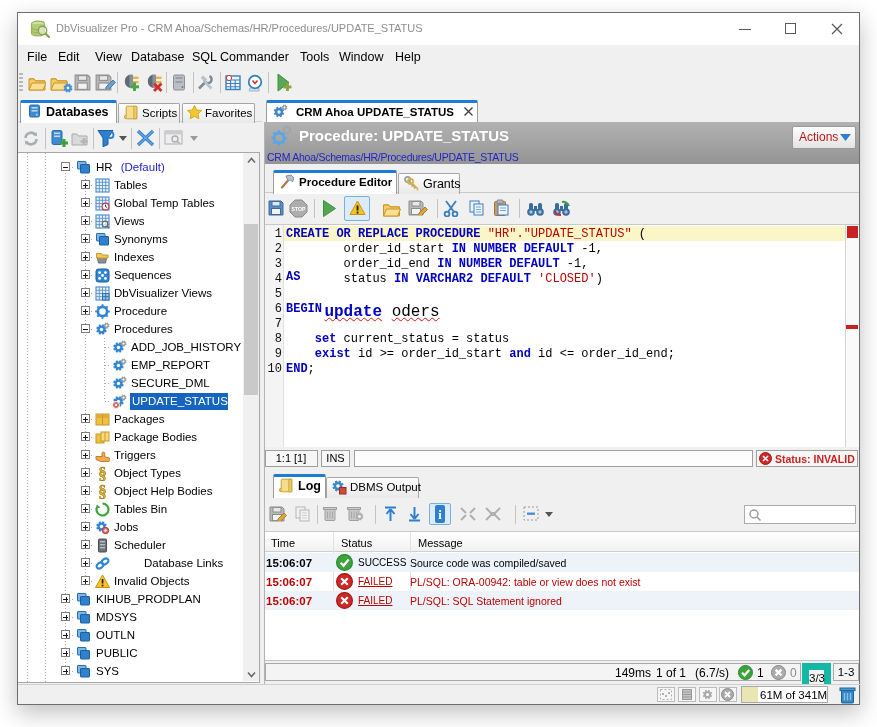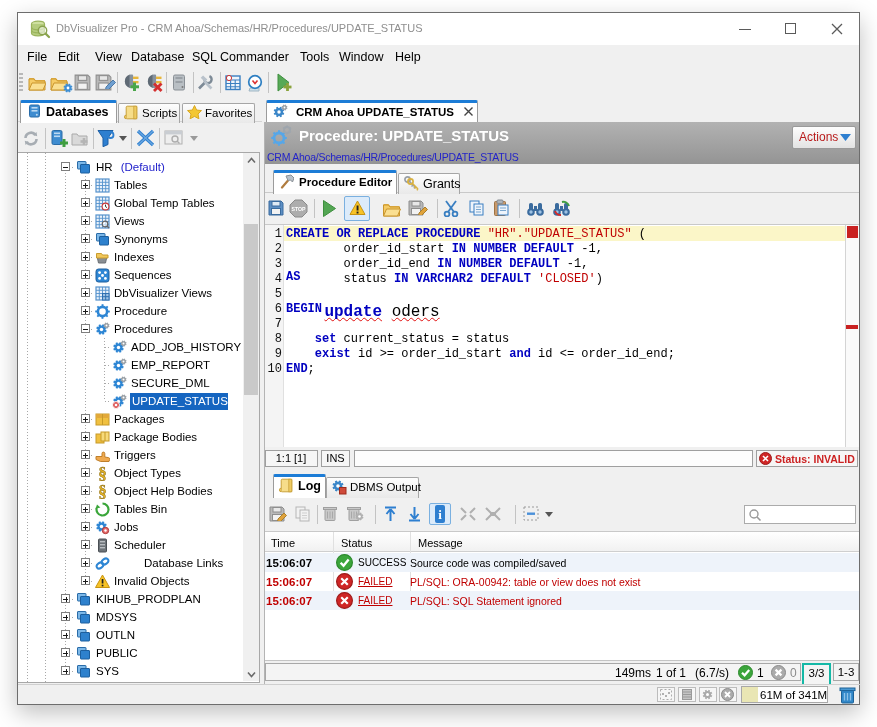--- a/index.html
+++ b/index.html
@@ -949,21 +949,21 @@
 <svg class="a" style="left:738px;top:665px" width="15" height="15" viewBox="0 0 15 15">
     <circle cx="7.5" cy="7.5" r="7" fill="#3ba53b" stroke="#2d8a2d"></circle>
     <path d="M4 7.7 L6.6 10.3 L11.2 5" fill="none" stroke="#fff" stroke-width="2.2"></path>
   </svg>
 <div class="a" style="left:757px;top:666px;font-size:12px;">1</div>
 <svg class="a" style="left:771px;top:665px" width="15" height="15" viewBox="0 0 15 15">
     <circle cx="7.5" cy="7.5" r="7" fill="#ababab" stroke="#8a8a8a"></circle>
     <path d="M4.6 4.6 L10.4 10.4 M10.4 4.6 L4.6 10.4" stroke="#fff" stroke-width="2.2"></path>
   </svg>
 <div class="a" style="left:790px;top:666px;font-size:12px;color:#8a8a8a;">0</div>
-<div class="a" style="left:802px;top:663px;width:29px;height:34px;border:2px solid #14b8a6;background:#f4f4f4;font-size:11.5px;text-align:center;line-height:16px;">3/3</div>
+<div class="a" style="left:802px;top:663px;width:29px;height:34px;border:7px solid #14b8a6;background:#f4f4f4;font-size:11.5px;text-align:center;line-height:16px;">3/3</div>
 <div class="a" style="left:833px;top:663px;width:26px;height:18px;border:1px solid #a8a8a8;background:#f4f4f4;font-size:11.5px;text-align:center;line-height:16px;">1-3</div>
 <div class="a" style="left:18px;top:684px;width:841px;height:20px;background:#f0f0f0;border-top:1px solid #cfcfcf;"></div>
 <div class="a" style="left:657px;top:687px;width:18px;height:15px;border:1px solid #bcbcbc;background:#f6f6f6;"></div>
 <svg class="a" style="left:660px;top:689px" width="12" height="11">
     <rect x="0.5" y="0.5" width="11" height="10" fill="none" stroke="#adadad" stroke-dasharray="2 2"></rect>
     <circle cx="3" cy="5" r="1" fill="#999"></circle>
     <circle cx="6" cy="7" r="1" fill="#999"></circle>
     <circle cx="9" cy="4" r="1" fill="#999"></circle>
   </svg>
 <div class="a" style="left:678px;top:687px;width:18px;height:15px;border:1px solid #bcbcbc;background:#f6f6f6;"></div>

